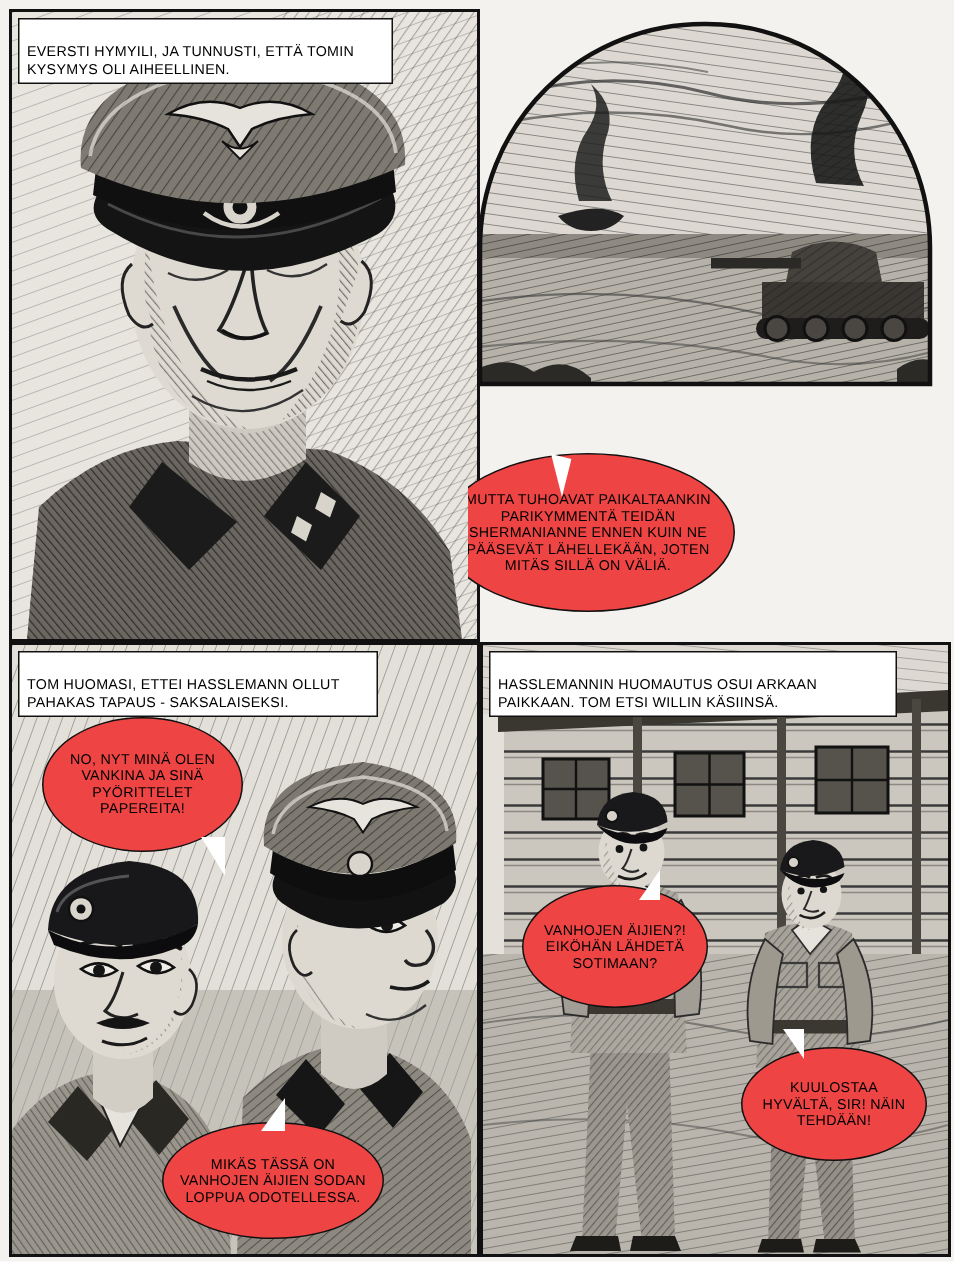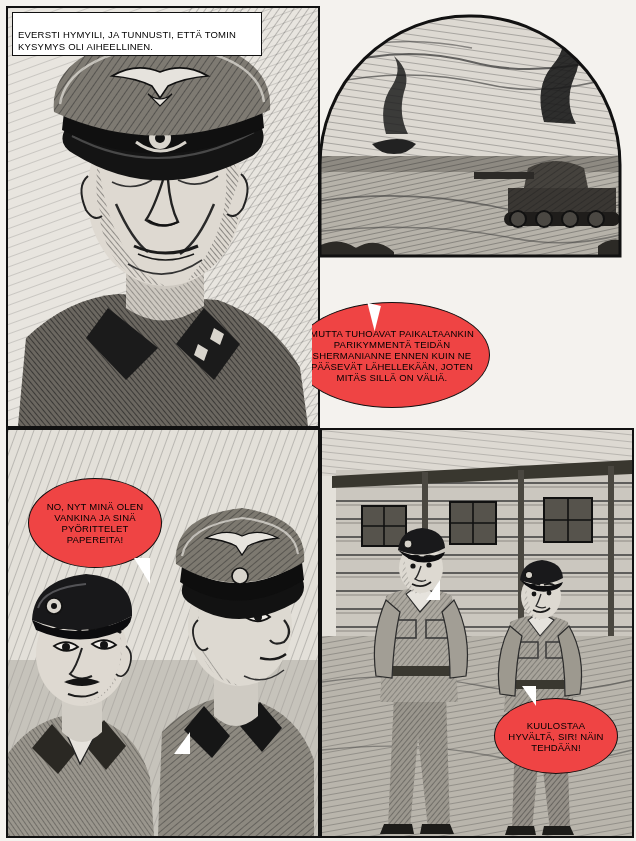--- a/index.html
+++ b/index.html
@@ -321,26 +321,32 @@
           <path d="M24 190 Q26 150 78 144 Q126 148 124 186 Q78 212 24 190 Z" fill="#18181a"></path>
           <path d="M24 190 Q70 214 124 186 Q122 198 110 202 Q70 218 28 200 Z" fill="#0c0c0e"></path>
           <path d="M30 178 Q36 158 78 154" stroke="#6c6c70" stroke-width="2" fill="none" opacity="0.7"></path>
 
           <circle cx="46" cy="176" r="8" fill="#d9d5cd" stroke="#111" stroke-width="1.6"></circle>
           <circle cx="46" cy="176" r="3" fill="#111"></circle>
         </g>
       </svg>
     </div>
 
+    <div class="caption" style="left:4px; top:4px; width:240px;">
+      <span>TOM HUOMASI, ETTEI HASSLEMANN OLLUT PAHAKAS TAPAUS - SAKSALAISEKSI.</span>
+    </div>
 
     <div class="balloon" style="left:20px; top:48px; width:134px; height:90px;">
       <span>NO, NYT MINÄ OLEN VANKINA JA SINÄ PYÖRITTELET PAPEREITA!</span>
     </div>
     <div class="tail" style="left:126px; top:128px; border-width:26px 0 0 16px; border-color:#ffffff transparent transparent transparent;"></div>
 
+    <div class="balloon" style="left:100px; top:318px; width:148px; height:78px;">
+      <span>MIKÄS TÄSSÄ ON VANHOJEN ÄIJIEN SODAN LOPPUA ODOTELLESSA.</span>
+    </div>
     <div class="tail" style="left:166px; top:302px; border-width:0 0 22px 16px; border-color:transparent transparent #ffffff transparent;"></div>
   </div>
 
   <div class="panel" style="left:320px; top:428px; width:310px; height:406px;">
     <div class="art">
       <svg viewBox="0 0 310 406" preserveAspectRatio="none">
         <defs>
           <pattern id="plank" width="310" height="18" patternUnits="userSpaceOnUse">
             <rect x="0" y="0" width="310" height="18" fill="#cbc7bf"></rect>
             <line x1="0" y1="17" x2="310" y2="17" stroke="#3a3a3a" stroke-width="1.6"></line>
@@ -448,21 +454,27 @@
           <path d="M198 150 q2 -18 22 -20 q20 2 21 18 q-20 11 -43 2 z" fill="#19191b"></path>
           <path d="M198 150 q23 11 43 2 q-2 6 -9 8 q-20 6 -34 -10 z" fill="#0d0d0f"></path>
           <circle cx="207" cy="145" r="3.6" fill="#d6d2ca" stroke="#111" stroke-width="1.1"></circle>
 
           <path d="M186 396 l26 0 l2 9 l-31 0 z" fill="#1d1c19"></path>
           <path d="M222 396 l26 0 l4 9 l-32 0 z" fill="#1d1c19"></path>
         </g>
       </svg>
     </div>
 
-
+    <div class="caption" style="left:4px; top:4px; width:272px;">
+      <span>HASSLEMANNIN HUOMAUTUS OSUI ARKAAN PAIKKAAN. TOM ETSI WILLIN KÄSIINSÄ.</span>
+    </div>
+
+    <div class="balloon" style="left:26px; top:160px; width:124px; height:82px;">
+      <span>VANHOJEN ÄIJIEN?! EIKÖHÄN LÄHDETÄ SOTIMAAN?</span>
+    </div>
     <div class="tail" style="left:104px; top:150px; border-width:0 0 20px 14px; border-color:transparent transparent #ffffff transparent;"></div>
 
     <div class="balloon" style="left:172px; top:268px; width:124px; height:76px;align-items:center;">
       <span>KUULOSTAA HYVÄLTÄ, SIR! NÄIN TEHDÄÄN!</span>
     </div>
     <div class="tail" style="left:200px; top:256px; border-width:0 14px 20px 0; border-color:transparent #ffffff transparent transparent;"></div>
   </div>
 
 </div>
 

